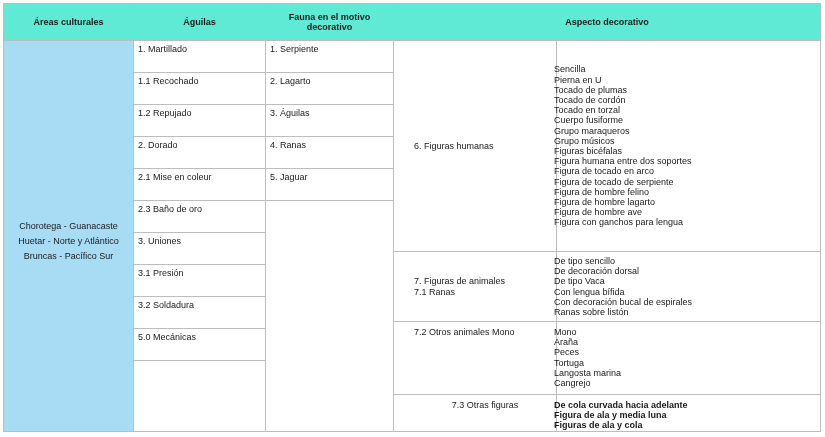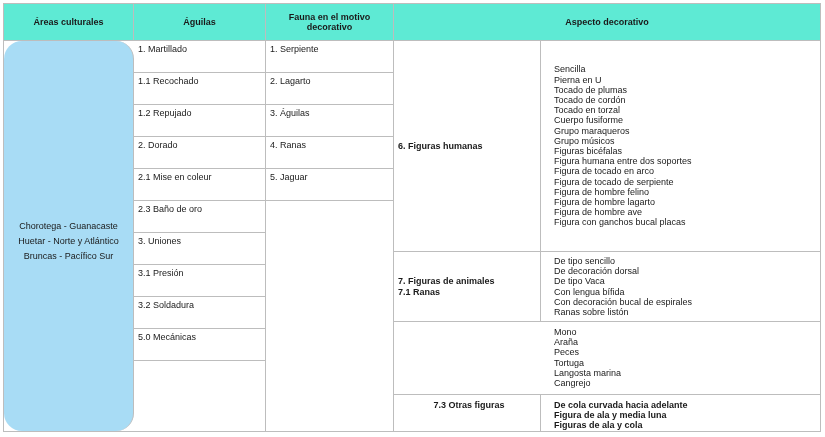--- a/index.html
+++ b/index.html
@@ -5,26 +5,26 @@
   html, body { margin:0; padding:0; background:#ffffff; }
   body { width:825px; height:437px; position:relative; overflow:hidden;
          font-family:"Liberation Sans", sans-serif; font-size:9px; color:#1a1a1a; }
   .tbl { position:absolute; left:3px; top:3px; width:818px; height:429px;
          border:1px solid #bdbdbd; box-sizing:border-box; }
   .hdr { position:absolute; top:0; height:37px; background:#5eead4; box-sizing:border-box;
          border-right:1px solid #bdbdbd; border-bottom:1px solid #bdbdbd;
          display:flex; align-items:center; justify-content:center; text-align:center;
          font-weight:bold; font-size:9px; line-height:10px; }
   .col { position:absolute; top:37px; bottom:0; box-sizing:border-box; border-right:1px solid #bdbdbd; }
-  .areas { left:0; width:130px; background:#a8dcf5; display:flex; align-items:center; justify-content:center;border-radius:18px; }
+  .areas { left:0; width:130px; background:#a8dcf5; display:flex; align-items:center; justify-content:center; }
   .areas-text { text-align:center; line-height:15px; font-size:9px; padding-top:10px; }
   .list-cell { height:32px; box-sizing:border-box; border-bottom:1px solid #bdbdbd; padding-left:4px; line-height:17px; font-size:9px; }
   .arow { position:absolute; left:0; right:0; box-sizing:border-box; border-bottom:1px solid #bdbdbd; }
   .arow:last-child { border-bottom:none; }
-  .aleft { position:absolute; left:0; top:0; bottom:0; width:147px; box-sizing:border-box; border-right:1px solid #bdbdbd; padding-left:4px;font-weight:bold; }
+  .aleft { position:absolute; left:16px; top:0; bottom:0; width:147px; box-sizing:border-box; border-right:1px solid #bdbdbd; padding-left:4px; }
   .aright { position:absolute; left:147px; right:0; top:0; bottom:0; padding-left:5px;margin-left:8px; }
   .lines { line-height:10.2px; font-size:9px; }
   .vcenter { display:flex; align-items:center; }
 </style>
 </head>
 <body>
 
 <div class="tbl">
 
   <div class="hdr" style="left:0;width:130px;">
@@ -84,21 +84,21 @@
             <div>Cuerpo fusiforme</div>
             <div>Grupo maraqueros</div>
             <div>Grupo músicos</div>
             <div>Figuras bicéfalas</div>
             <div>Figura humana entre dos soportes</div>
             <div>Figura de tocado en arco</div>
             <div>Figura de tocado de serpiente</div>
             <div>Figura de hombre felino</div>
             <div>Figura de hombre lagarto</div>
             <div>Figura de hombre ave</div>
-            <div>Figura con ganchos bucal placas</div>
+            <div>Figura con ganchos para lengua</div>
           </div>
         </div>
     </div>
     <div class="arow" style="top:211px;height:70px;">
       <div class="aleft vcenter">
           <div class="lines" id="cat1">
             <div>7. Figuras de animales</div>
             <div>7.1 Ranas</div>
           </div>
         </div>
@@ -107,20 +107,23 @@
             <div>De tipo sencillo</div>
             <div>De decoración dorsal</div>
             <div>De tipo Vaca</div>
             <div>Con lengua bífida</div>
             <div>Con decoración bucal de espirales</div>
             <div>Ranas sobre listón</div>
           </div>
         </div>
     </div>
     <div class="arow" style="top:281px;height:73px;">
+      <div class="aleft" style="padding-top:5px;">
+          <div class="lines">7.2 Otros animales Mono</div>
+        </div>
       <div class="aright" style="padding-top:5px;">
           <div class="lines" id="items2">
             <div>Mono</div>
             <div>Araña</div>
             <div>Peces</div>
             <div>Tortuga</div>
             <div>Langosta marina</div>
             <div>Cangrejo</div>
           </div>
         </div>

